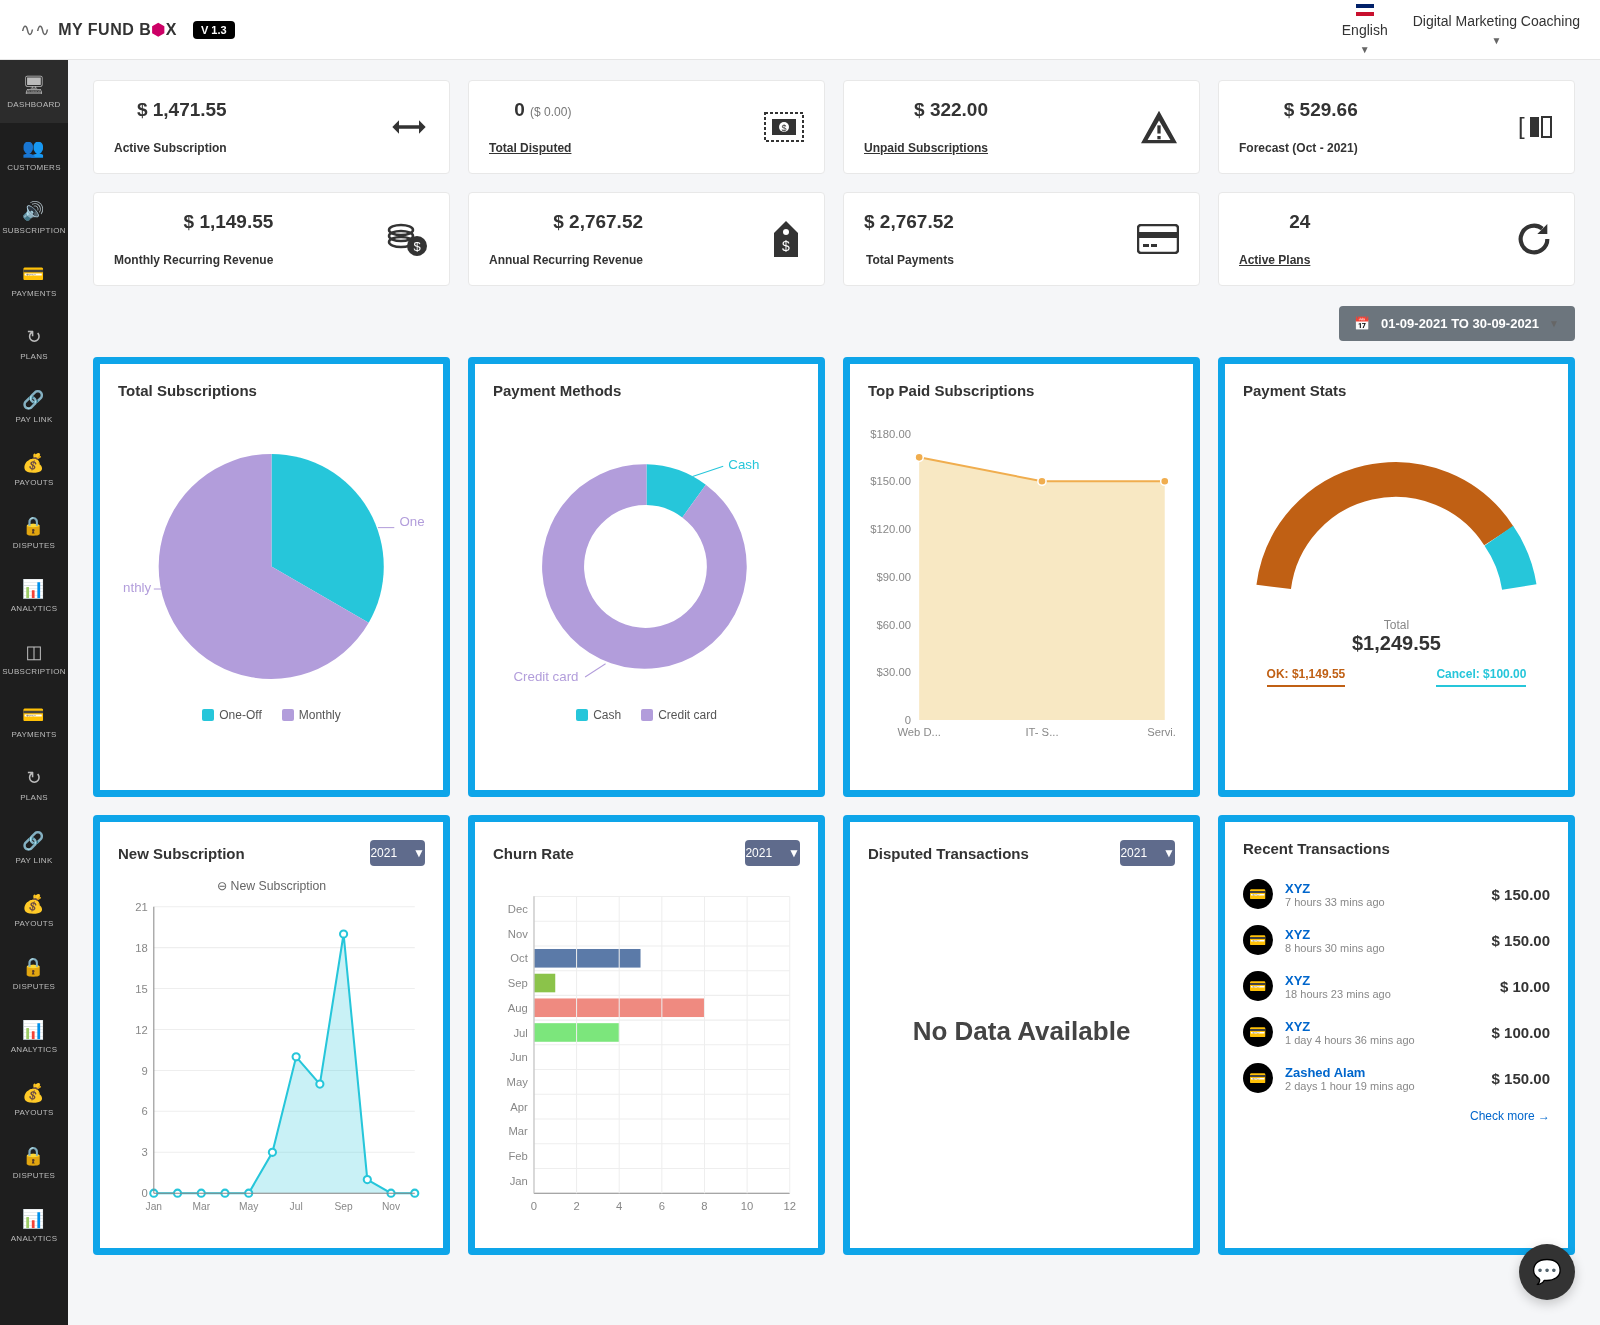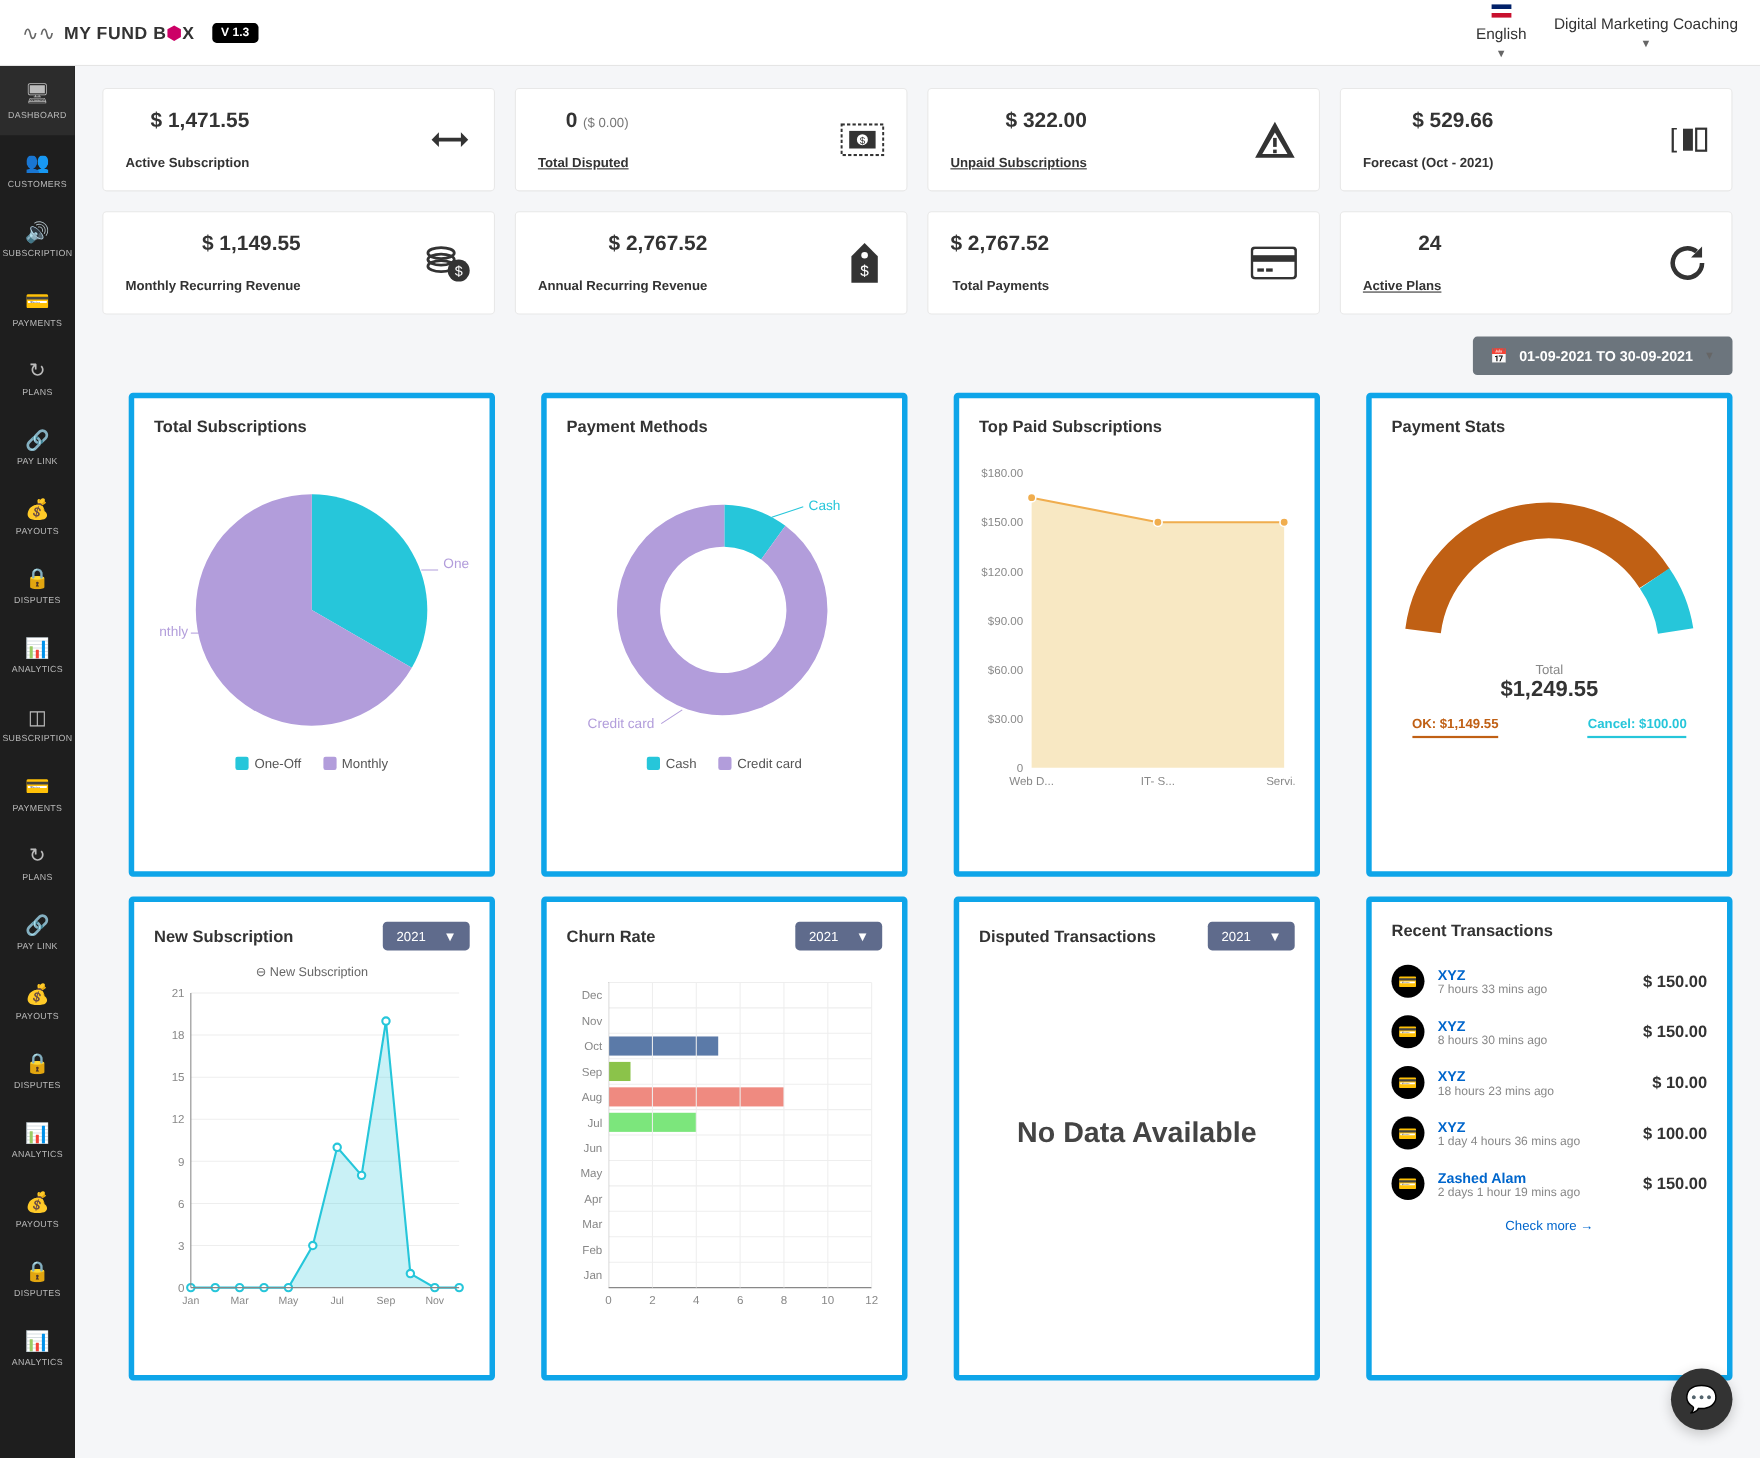--- a/index.html
+++ b/index.html
@@ -31,45 +31,45 @@
 .kpi-value { font-size: 19px; font-weight: 700; color: #333; }
 .kpi-value .sub { font-size: 12px; font-weight: 400; color: #777; }
 .kpi-label { font-size: 12px; font-weight: 600; color: #333; }
 .kpi-label.underline { text-decoration: underline; }
 .kpi-icon { font-size: 34px; color: #333; }
 
 .date-bar { display: flex; justify-content: flex-end; margin: 20px 0 16px; }
 .date-selector { background: #6c757d; color: #fff; padding: 10px 16px; border-radius: 4px; display: flex; align-items: center; gap: 10px; font-size: 13px; font-weight: 600; cursor: pointer; }
 
 .charts-grid { display: grid; grid-template-columns: repeat(4, 1fr); gap: 18px; margin-bottom: 18px; }
-.chart-card { background: #fff; border: 5px solid #0ea5e9; border-radius: 4px; padding: 18px; min-height: 440px; position: relative; margin-left: 24px; }
+.chart-card { background: #fff; border: 7px solid #0ea5e9; border-radius: 4px; padding: 18px; min-height: 440px; position: relative; }
 .chart-title { font-size: 15px; font-weight: 700; color: #333; margin-bottom: 14px; }
 .chart-title-row { display: flex; justify-content: space-between; align-items: center; margin-bottom: 10px; }
-.year-dd { background: #5f6b8c; color: #fff; padding: 6px 12px; border-radius: 4px; font-size: 12px; display: flex; align-items: center; gap: 16px; cursor: pointer; }
+.year-dd { background: #5f6b8c; color: #fff; padding: 6px 0; border-radius: 4px; font-size: 12px; display: flex; align-items: center; gap: 16px; cursor: pointer; }
 
 .legend { display: flex; justify-content: center; gap: 20px; font-size: 12px; color: #555; margin-top: 8px; }
 .legend-item { display: flex; align-items: center; gap: 5px; }
 .swatch { width: 12px; height: 12px; border-radius: 2px; }
 
 .no-data { font-size: 26px; font-weight: 700; color: #444; text-align: center; margin-top: 150px; }
 
 .stats-labels { display: flex; justify-content: space-around; margin-top: 12px; gap: 44px; }
 .stats-label { font-size: 12px; font-weight: 600; padding-bottom: 4px; border-bottom: 2px solid; }
 .stats-ok { color: #c06014; border-color: #c06014; }
 .stats-cancel { color: #26c6da; border-color: #26c6da; }
 .gauge-total-label { font-size: 12px; color: #888; text-align: center; }
 .gauge-total-value { font-size: 20px; font-weight: 700; text-align: center; }
 
 .tx-row { display: flex; align-items: center; padding: 8px 0; gap: 12px; }
 .tx-icon { width: 30px; height: 30px; border-radius: 50%; background: #000; color: #fff; display: flex; align-items: center; justify-content: center; font-size: 14px; flex-shrink: 0; }
 .tx-mid { flex: 1; }
 .tx-name { color: #0066cc; font-size: 13px; font-weight: 600; }
 .tx-time { color: #888; font-size: 11px; }
 .tx-amount { font-weight: 700; font-size: 15px; }
-.check-more { text-align: center; color: #0066cc; font-size: 12px; margin-top: 8px; cursor: pointer; }
+.check-more { text-align: right; color: #0066cc; font-size: 12px; margin-top: 8px; cursor: pointer; }
 
 .chat-bubble { position: fixed; bottom: 25px; right: 25px; width: 56px; height: 56px; border-radius: 50%; background: #333; color: #fff; display: flex; align-items: center; justify-content: center; font-size: 24px; box-shadow: 0 4px 12px rgba(0,0,0,0.2); cursor: pointer; }
 
 svg { display: block; }
 </style>
 </head>
 <body>
 
 <div class="header">
   <div class="logo">

